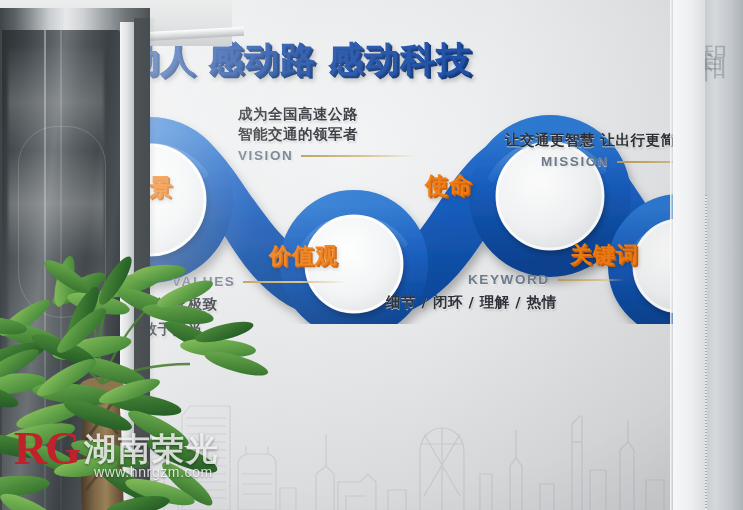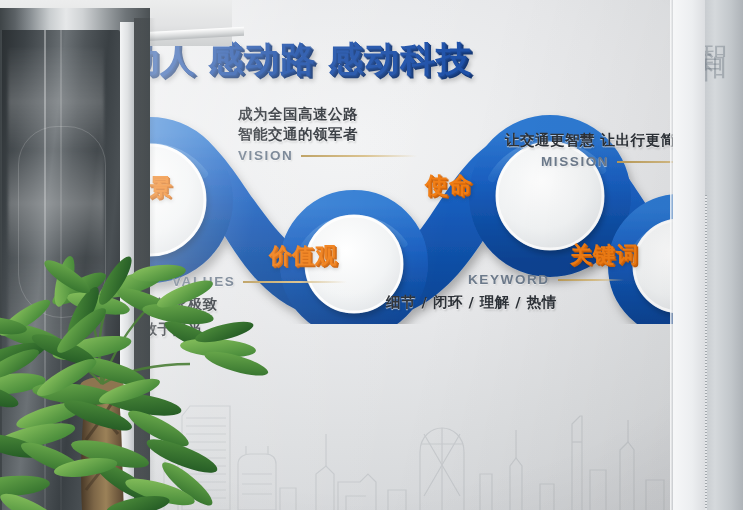--- a/index.html
+++ b/index.html
@@ -433,14 +433,19 @@
         <ellipse cx="0" cy="0" rx="38" ry="10" fill="url(#gLeafA)" transform="rotate(-4)"></ellipse>
         <ellipse cx="26" cy="14" rx="32" ry="9" fill="url(#gLeafB)" transform="rotate(26)"></ellipse>
       </g>
       <g transform="translate(178,294)">
         <ellipse cx="0" cy="0" rx="36" ry="9" fill="url(#gLeafB)" transform="rotate(16)"></ellipse>
         <ellipse cx="-24" cy="10" rx="32" ry="8.5" fill="url(#gLeafC)" transform="rotate(-10)"></ellipse>
       </g>
     </g>
   </svg>
 
+  <div class="wm">
+    <div class="wm-rg">RG</div>
+    <div class="wm-cn">湖南荣光</div>
+    <div class="wm-url">www.hnrgzm.com</div>
+  </div>
 
 </div>
 
 </body></html>

